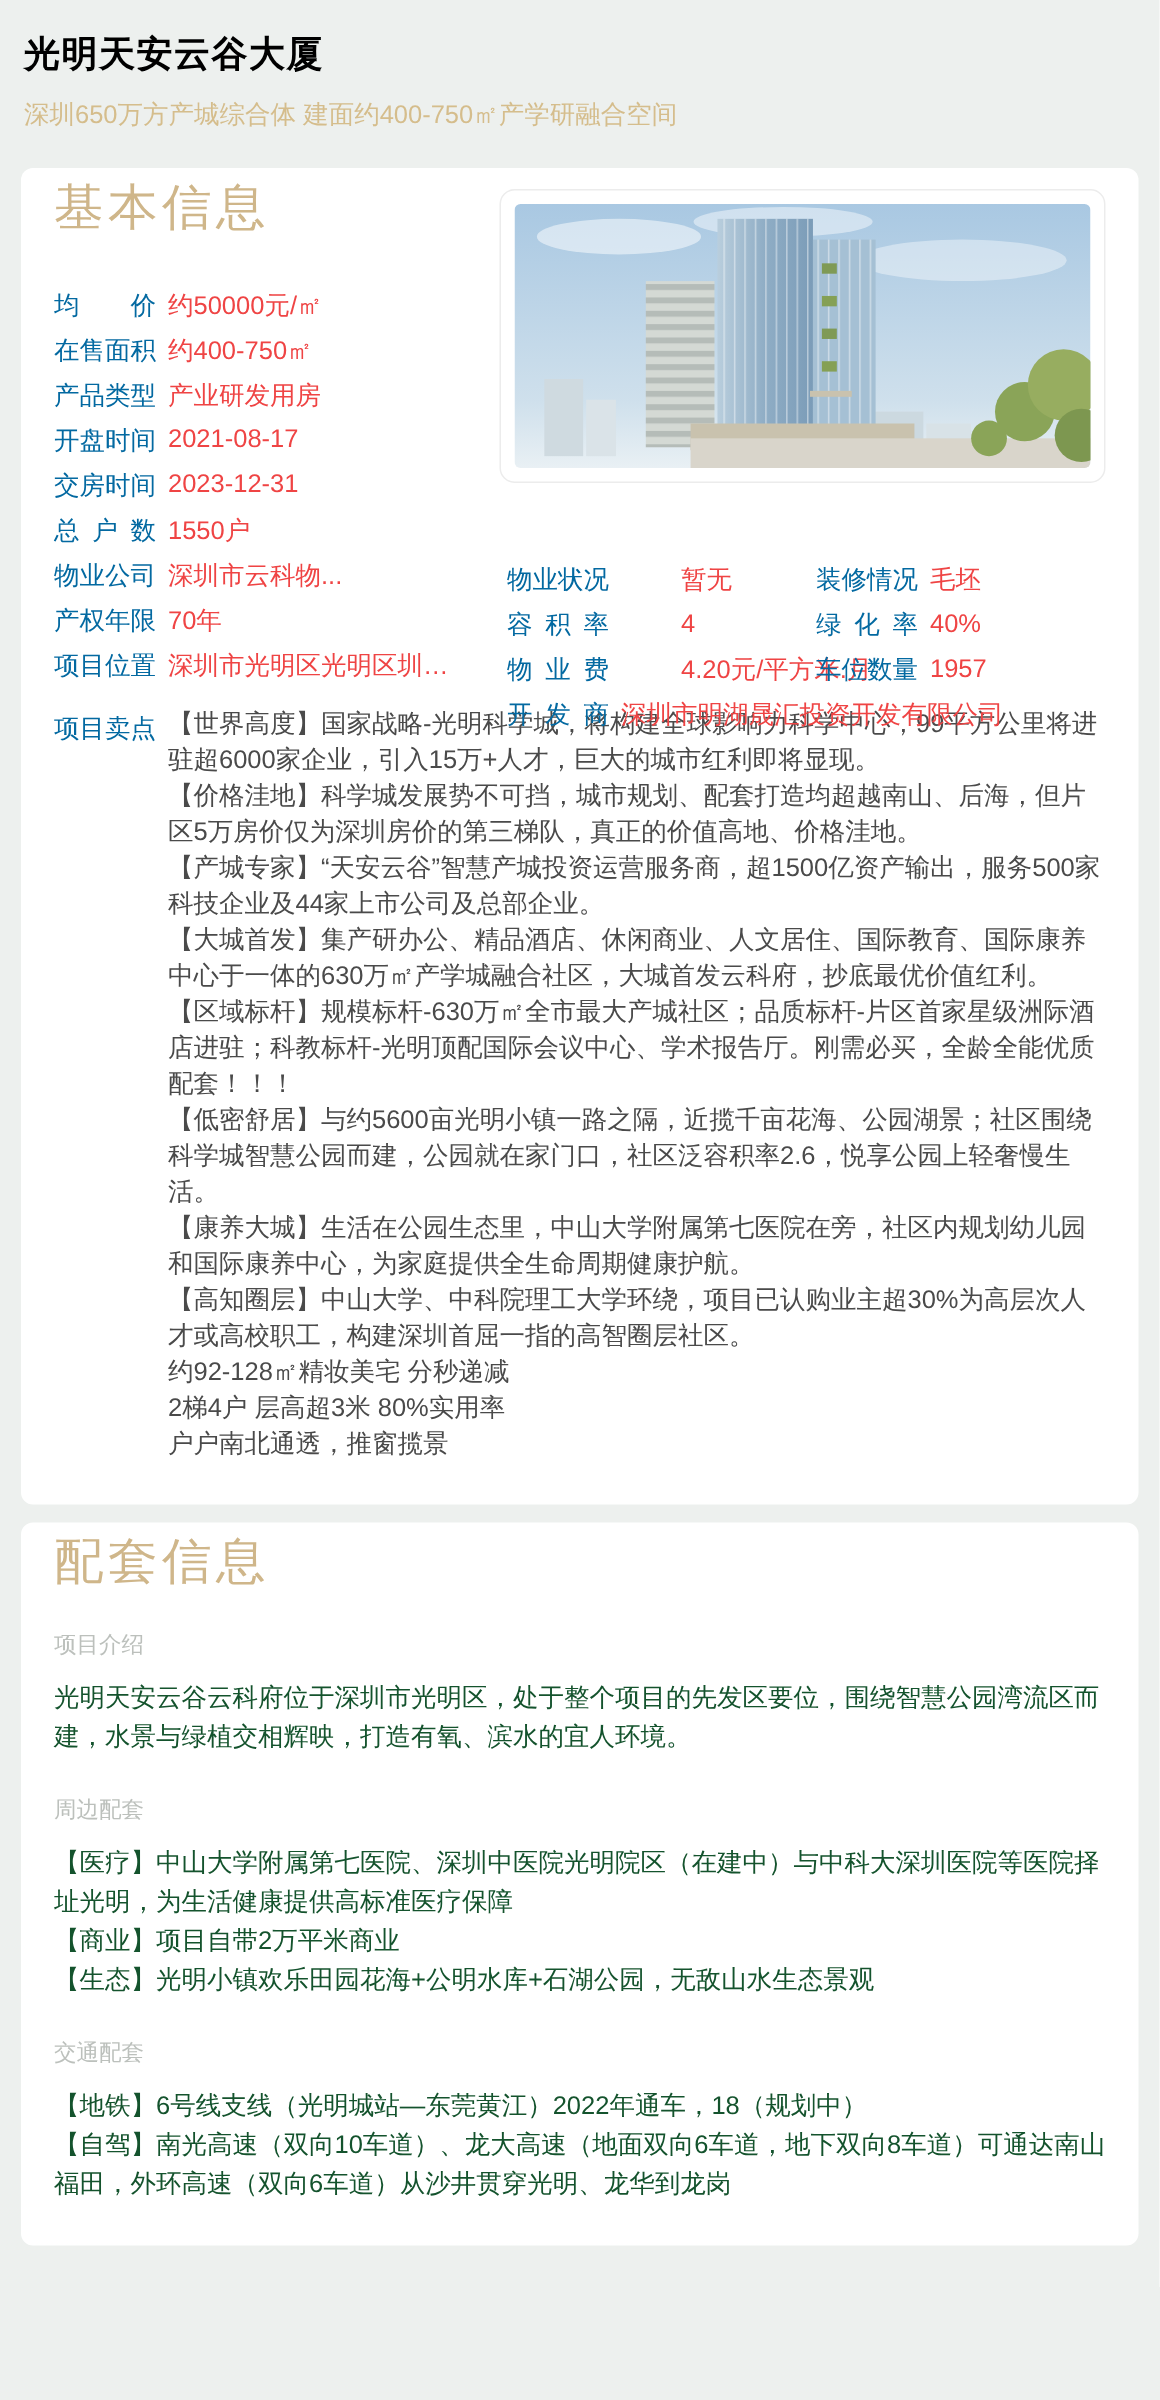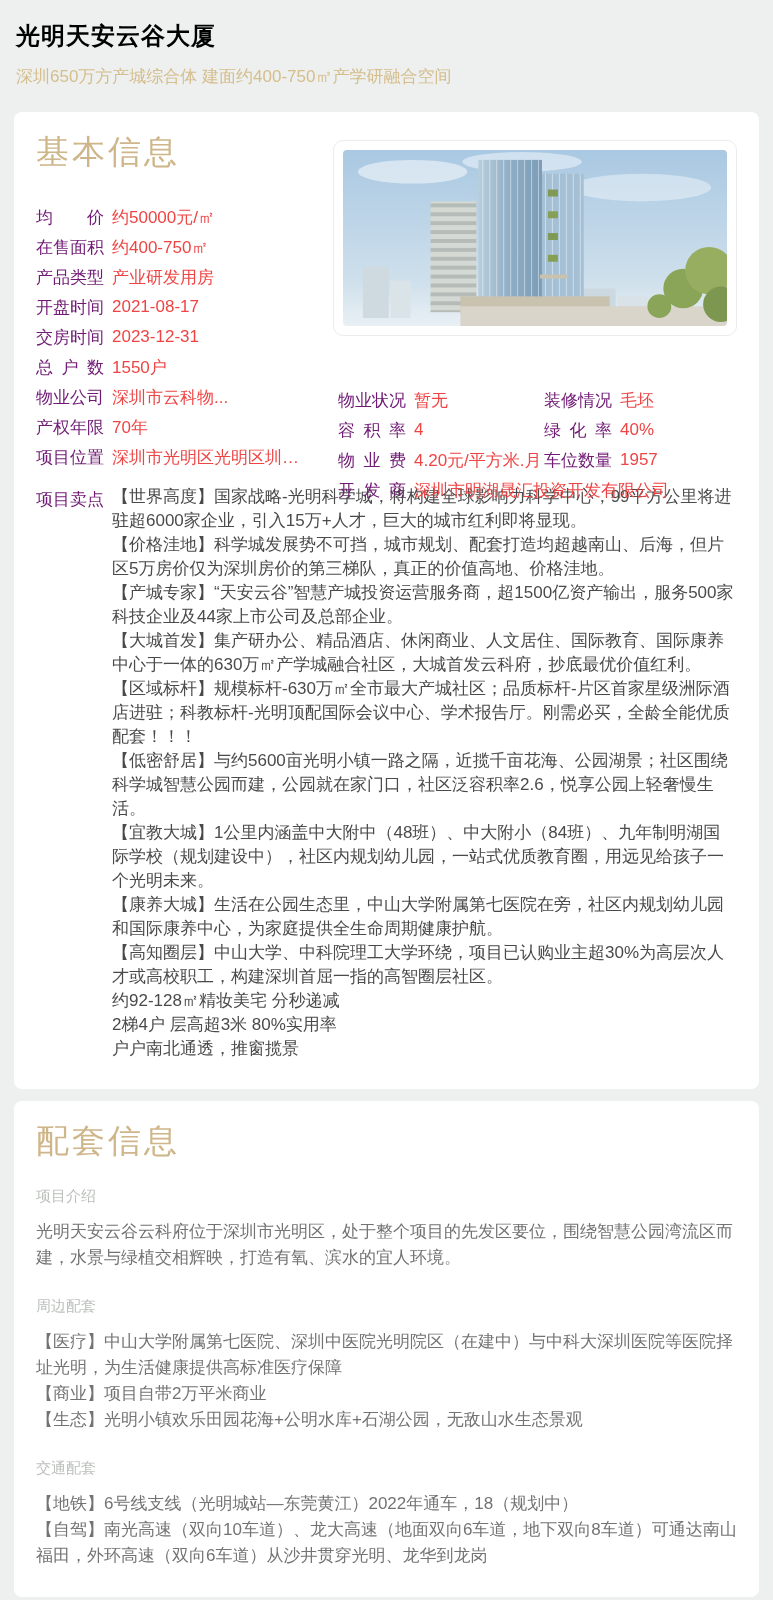--- a/index.html
+++ b/index.html
@@ -9,59 +9,59 @@
     background:#edf0ee;
     font-family:"Liberation Sans","DejaVu Sans",sans-serif;
     -webkit-font-smoothing:antialiased;
   }
   .header { padding:20px 16px 0; }
   .page-title { font-size:24px; font-weight:700; color:#000000; letter-spacing:1px; }
   .page-subtitle { margin-top:13px; font-size:17px; color:#d5bd8c; }
 
   .card {
     background:#ffffff; border-radius:8px;
-    margin:24px 14px 0; padding:20px 22px 28px;
+    margin:24px 14px 0; padding:6px 22px 28px;
   }
   .card2 { margin-top:12px; }
   .card-title {
     font-size:33px; line-height:40px; color:#cfb68a;
     letter-spacing:3px; font-weight:400;
   }
 
   
   .info-wrap { position:relative; margin-top:30px; }
   .rows { width:302px; }
   .row { display:flex; height:30px; align-items:center; font-size:17px; white-space:nowrap; }
   .lbl {
     width:68px; flex:none; margin-right:8px;
-    color:#701a75; text-align:justify; text-align-last:justify;
+    color:#0369a1; text-align:justify; text-align-last:justify;
   }
   .val { color:#ef4444; }
 
   .img-box {
     position:absolute; top:-62px; right:0;
     width:404px; height:196px;
     background:#fff; border:1px solid #ececec; border-radius:10px;
     padding:9px; overflow:hidden;
   }
   .img-box svg { display:block; width:100%; height:100%; border-radius:4px; }
 
   .right-grid { position:absolute; left:302px; top:183px; width:402px; }
   .rg-row { display:flex; height:30px; align-items:center; font-size:17px; white-space:nowrap; }
   .rg-pair { display:flex; align-items:center; }
-  .rg-pair.first { width:206px; flex:none; }
+  .rg-pair.first { width:206px; flex:none;gap:40px; }
 
   .selling { display:flex; margin-top:13px; font-size:17px; }
   .selling .lbl { margin-top:3px; }
   .selling-text { flex:1; color:#4a4a4a; line-height:24px; }
   .selling-text p { margin:0; }
 
   
   .sub-h { margin-top:26px; font-size:15px; color:#bcc0bc; }
-  .body-p { margin-top:13px; font-size:17px; color:#737373; line-height:26px; }
+  .body-p { margin-top:13px; font-size:17px; color:#14532d; line-height:26px; }
   .body-p p { margin:0; }
 </style>
 </head>
 <body>
 
 <div class="header">
   <div class="page-title">光明天安云谷大厦</div>
   <div class="page-subtitle">深圳650万方产城综合体 建面约400-750㎡产学研融合空间</div>
 </div>
 
@@ -200,21 +200,20 @@
 
   <div class="selling">
     <span class="lbl">项目卖点</span>
     <div class="selling-text">
       <p>【世界高度】国家战略-光明科学城，将构建全球影响力科学中心，99平方公里将进驻超6000家企业，引入15万+人才，巨大的城市红利即将显现。</p>
       <p>【价格洼地】科学城发展势不可挡，城市规划、配套打造均超越南山、后海，但片区5万房价仅为深圳房价的第三梯队，真正的价值高地、价格洼地。</p>
       <p>【产城专家】“天安云谷”智慧产城投资运营服务商，超1500亿资产输出，服务500家科技企业及44家上市公司及总部企业。</p>
       <p>【大城首发】集产研办公、精品酒店、休闲商业、人文居住、国际教育、国际康养中心于一体的630万㎡产学城融合社区，大城首发云科府，抄底最优价值红利。</p>
       <p>【区域标杆】规模标杆-630万㎡全市最大产城社区；品质标杆-片区首家星级洲际酒店进驻；科教标杆-光明顶配国际会议中心、学术报告厅。刚需必买，全龄全能优质配套！！！</p>
       <p>【低密舒居】与约5600亩光明小镇一路之隔，近揽千亩花海、公园湖景；社区围绕科学城智慧公园而建，公园就在家门口，社区泛容积率2.6，悦享公园上轻奢慢生活。</p>
-      <p>【宜教大城】1公里内涵盖中大附中（48班）、中大附小（84班）、九年制明湖国际学校（规划建设中），社区内规划幼儿园，一站式优质教育圈，用远见给孩子一个光明未来。</p>
       <p>【康养大城】生活在公园生态里，中山大学附属第七医院在旁，社区内规划幼儿园和国际康养中心，为家庭提供全生命周期健康护航。</p>
       <p>【高知圈层】中山大学、中科院理工大学环绕，项目已认购业主超30%为高层次人才或高校职工，构建深圳首屈一指的高智圈层社区。</p>
       <p>约92-128㎡精妆美宅 分秒递减</p>
       <p>2梯4户 层高超3米 80%实用率</p>
       <p>户户南北通透，推窗揽景</p>
     </div>
   </div>
 </div>
 
 <div class="card card2">

